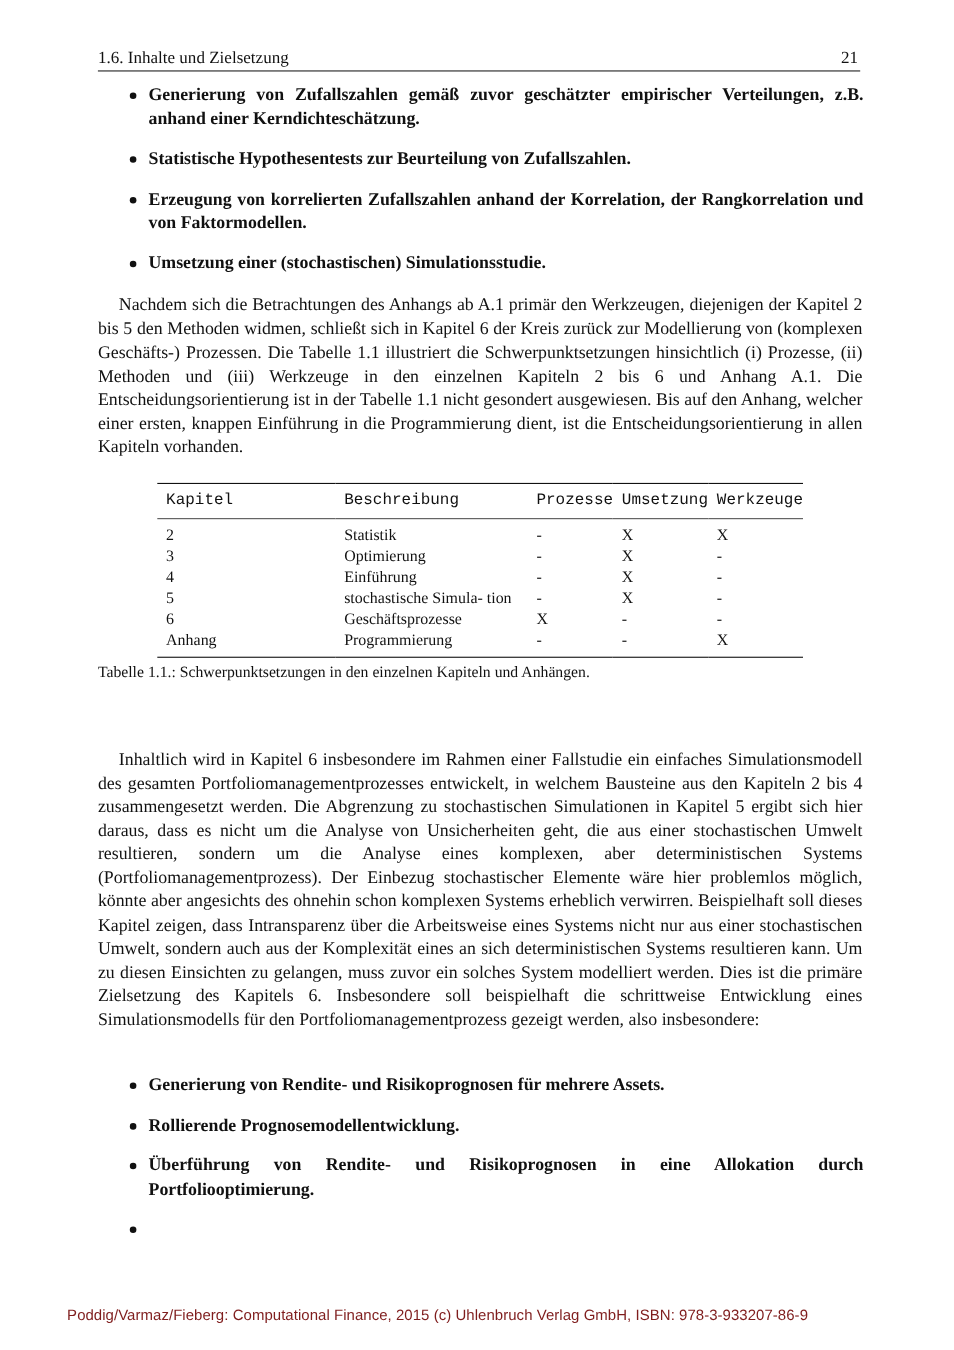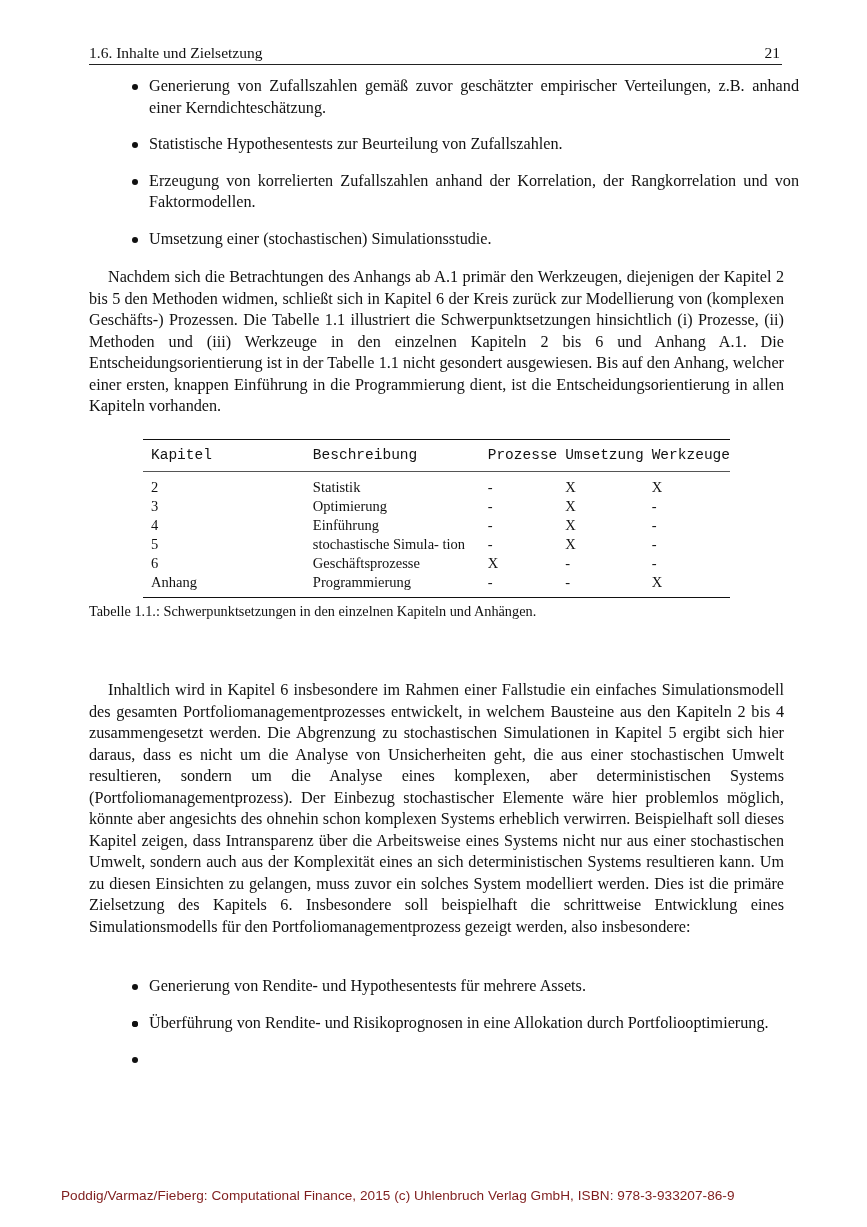--- a/index.html
+++ b/index.html
@@ -11,21 +11,21 @@
   .page-header {
     position: absolute; left: 89px; top: 44px; width: 693px;
     height: 20px; border-bottom: 1px solid #222;
     font-size: 15.5px; line-height: 18px;
   }
   .page-header .title { position: absolute; left: 0; top: 0; }
   .page-header .pnum { position: absolute; right: 2px; top: 0; }
 
   .body-text { font-size: 16.2px; line-height: 21.5px; }
 
-  ul.bullets { list-style: none; margin: 0; padding: 0; position: absolute; left: 103px; width: 696px; }
+  ul.bullets { list-style: none; margin: 0; padding: 0; position: absolute; left: 89px; width: 696px; font-weight: bold; }
   ul.bullets li { position: relative; padding-left: 46px; text-align: justify; }
   ul.bullets li .bullet {
     position: absolute; left: 29px; top: 8px; width: 6px; height: 6px;
     border-radius: 50%; background: #111;
   }
   #bullets-top { top: 76px; }
   #bullets-top li { margin-bottom: 15px; }
   #bullets-bottom { top: 976px; }
   #bullets-bottom li { margin-bottom: 15px; }
 
@@ -132,19 +132,19 @@
       </tr>
     </tbody>
   </table>
 </div>
 
 <div class="caption">Tabelle 1.1.: Schwerpunktsetzungen in den einzelnen Kapiteln und Anhängen.</div>
 
 <p class="para body-text" id="para2">Inhaltlich wird in Kapitel 6 insbesondere im Rahmen einer Fallstudie ein einfaches Simulationsmodell des gesamten Portfoliomanagementprozesses entwickelt, in welchem Bausteine aus den Kapiteln 2 bis 4 zusammengesetzt werden. Die Abgrenzung zu stochastischen Simulationen in Kapitel 5 ergibt sich hier daraus, dass es nicht um die Analyse von Unsicherheiten geht, die aus einer stochastischen Umwelt resultieren, sondern um die Analyse eines komplexen, aber deterministischen Systems (Portfoliomanagementprozess). Der Einbezug stochastischer Elemente wäre hier problemlos möglich, könnte aber angesichts des ohnehin schon komplexen Systems erheblich verwirren. Beispielhaft soll dieses Kapitel zeigen, dass Intransparenz über die Arbeitsweise eines Systems nicht nur aus einer stochastischen Umwelt, sondern auch aus der Komplexität eines an sich deterministischen Systems resultieren kann. Um zu diesen Einsichten zu gelangen, muss zuvor ein solches System modelliert werden. Dies ist die primäre Zielsetzung des Kapitels 6. Insbesondere soll beispielhaft die schrittweise Entwicklung eines Simulationsmodells für den Portfoliomanagementprozess gezeigt werden, also insbesondere:</p>
 
 <ul class="bullets body-text" id="bullets-bottom">
-  <li><span class="bullet"></span><span>Generierung von Rendite- und Hypothesentests für mehrere Assets.</span></li>
-  <li><span class="bullet"></span></li>
+  <li><span class="bullet"></span><span>Generierung von Rendite- und Risikoprognosen für mehrere Assets.</span></li>
+  <li><span class="bullet"></span><span>Rollierende Prognosemodellentwicklung.</span></li>
   <li><span class="bullet"></span><span>Überführung von Rendite- und Risikoprognosen in eine Allokation durch Portfoliooptimierung.</span></li>
   <li><span class="bullet"></span></li>
 </ul>
 
 <div class="footer">Poddig/Varmaz/Fieberg: Computational Finance, 2015  (c) Uhlenbruch Verlag GmbH, ISBN: 978-3-933207-86-9</div>
 
 </body></html>

